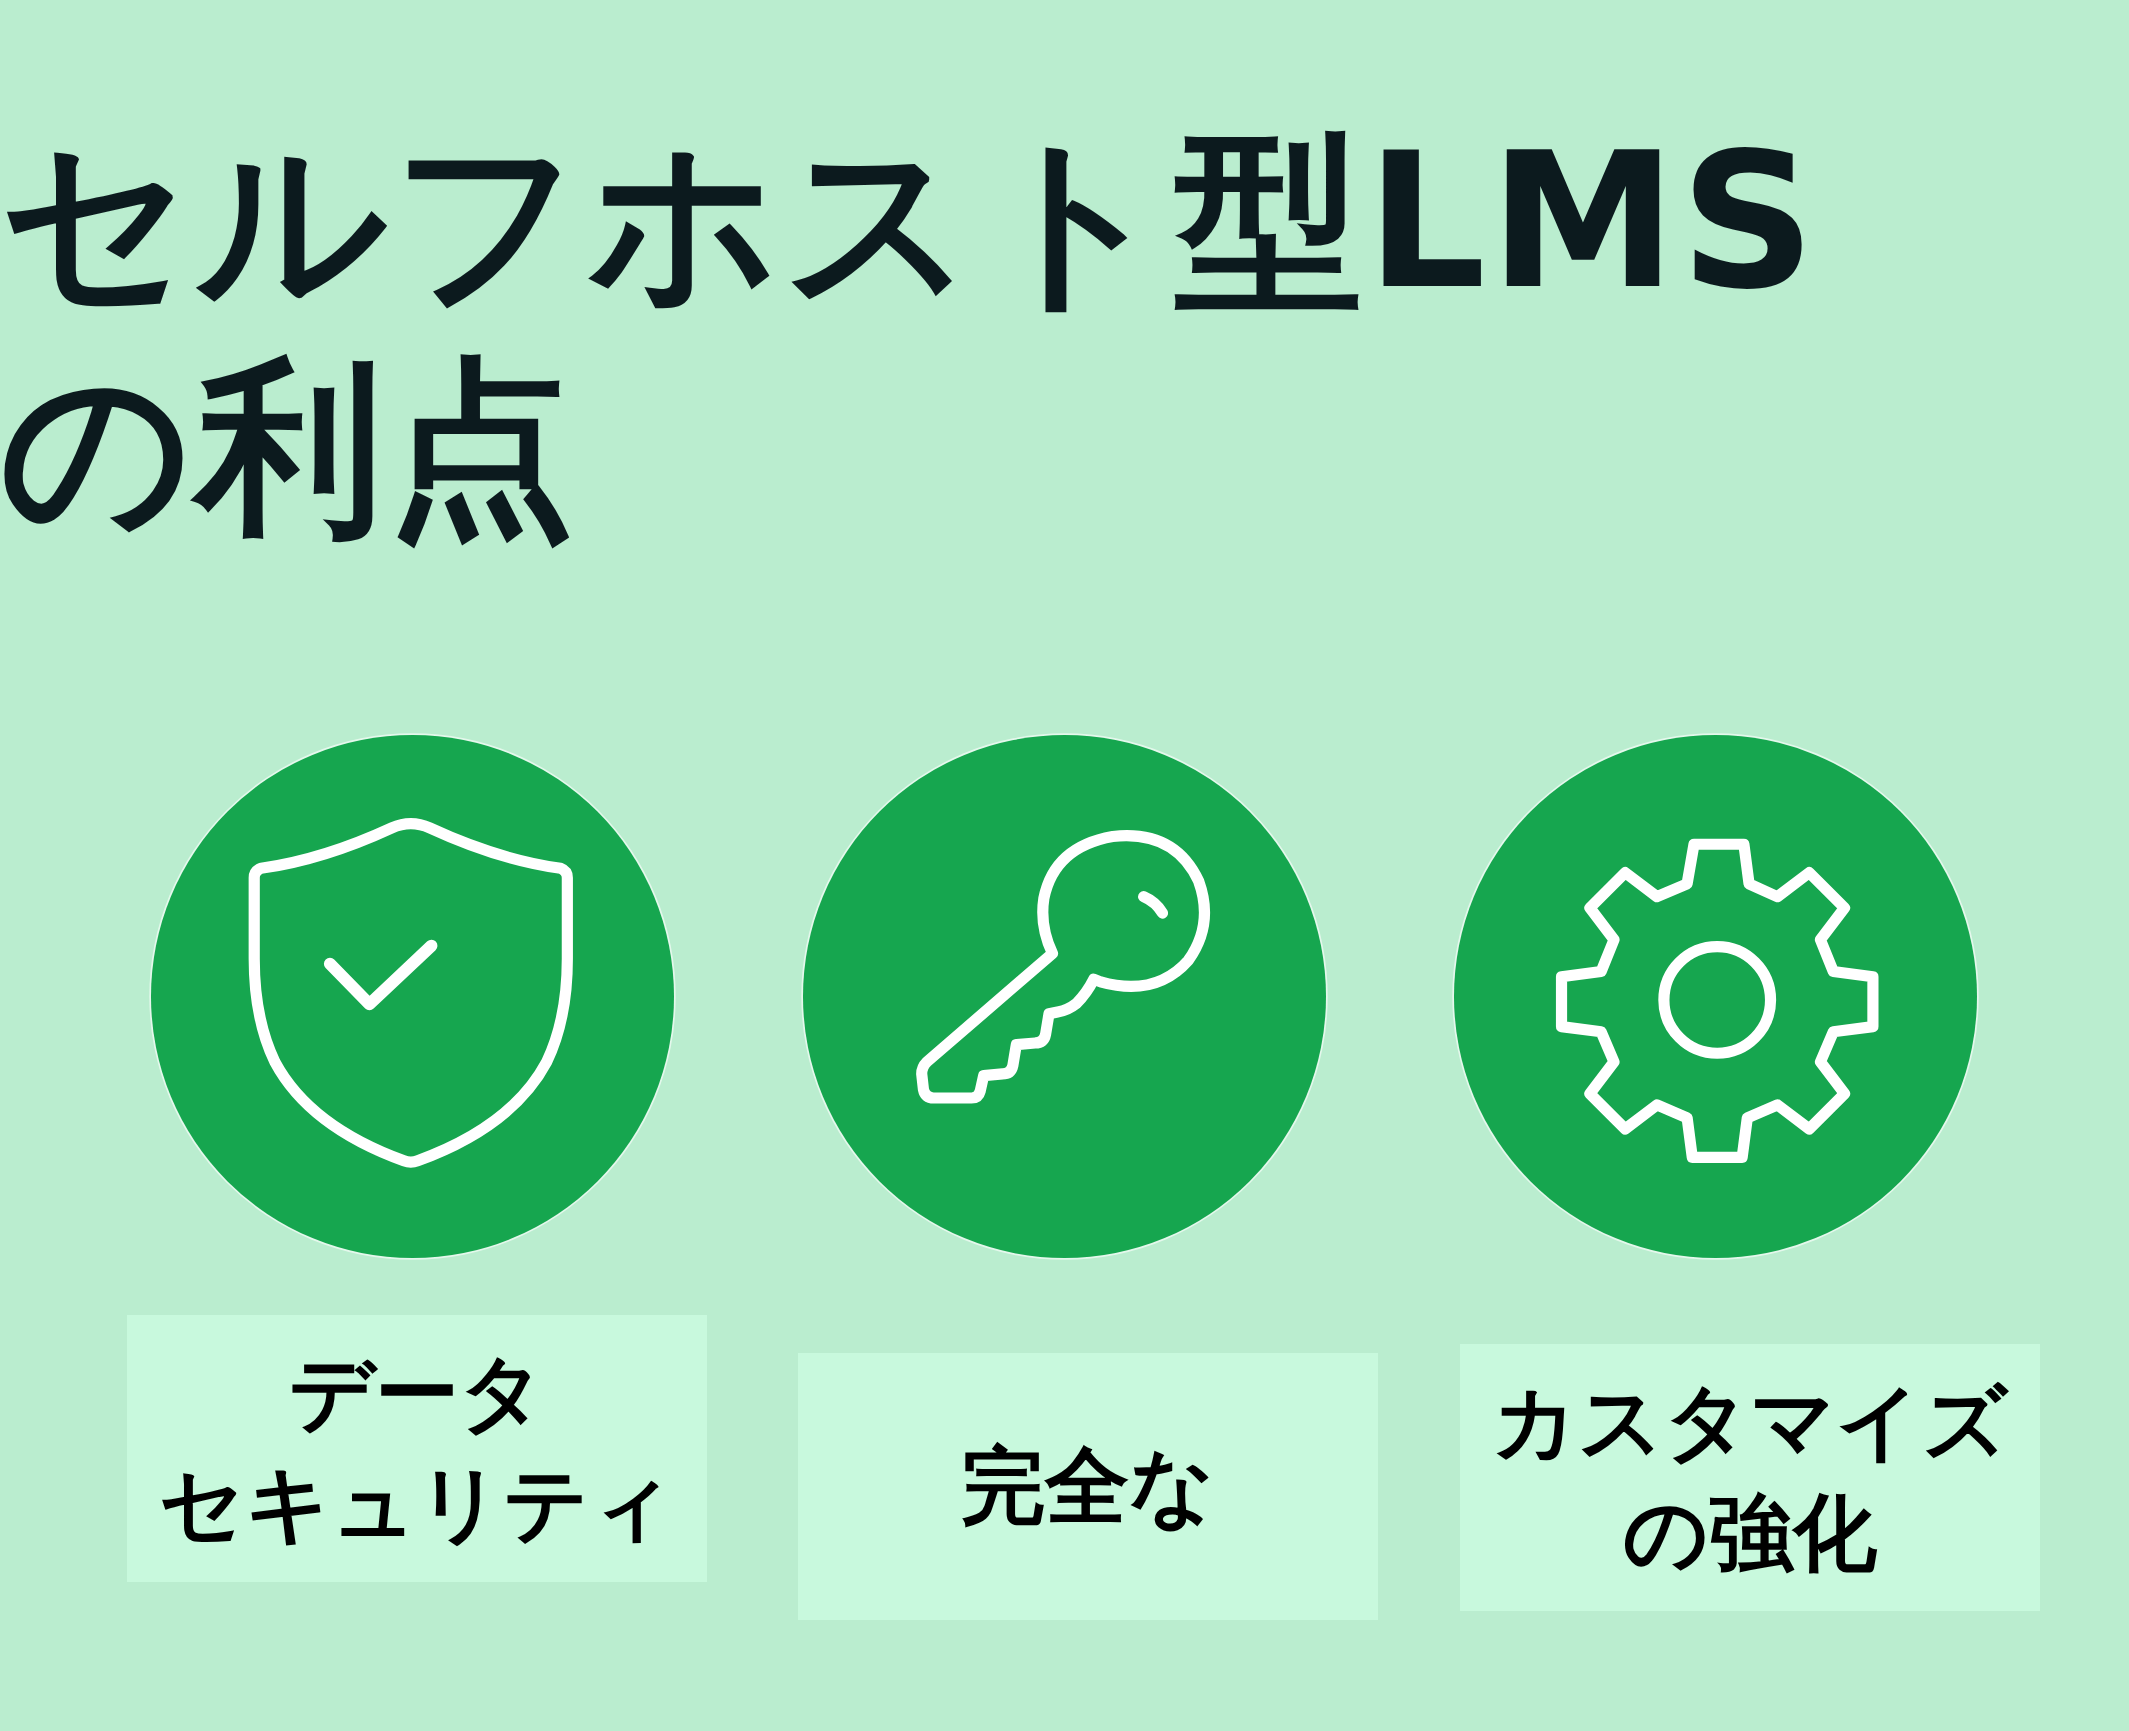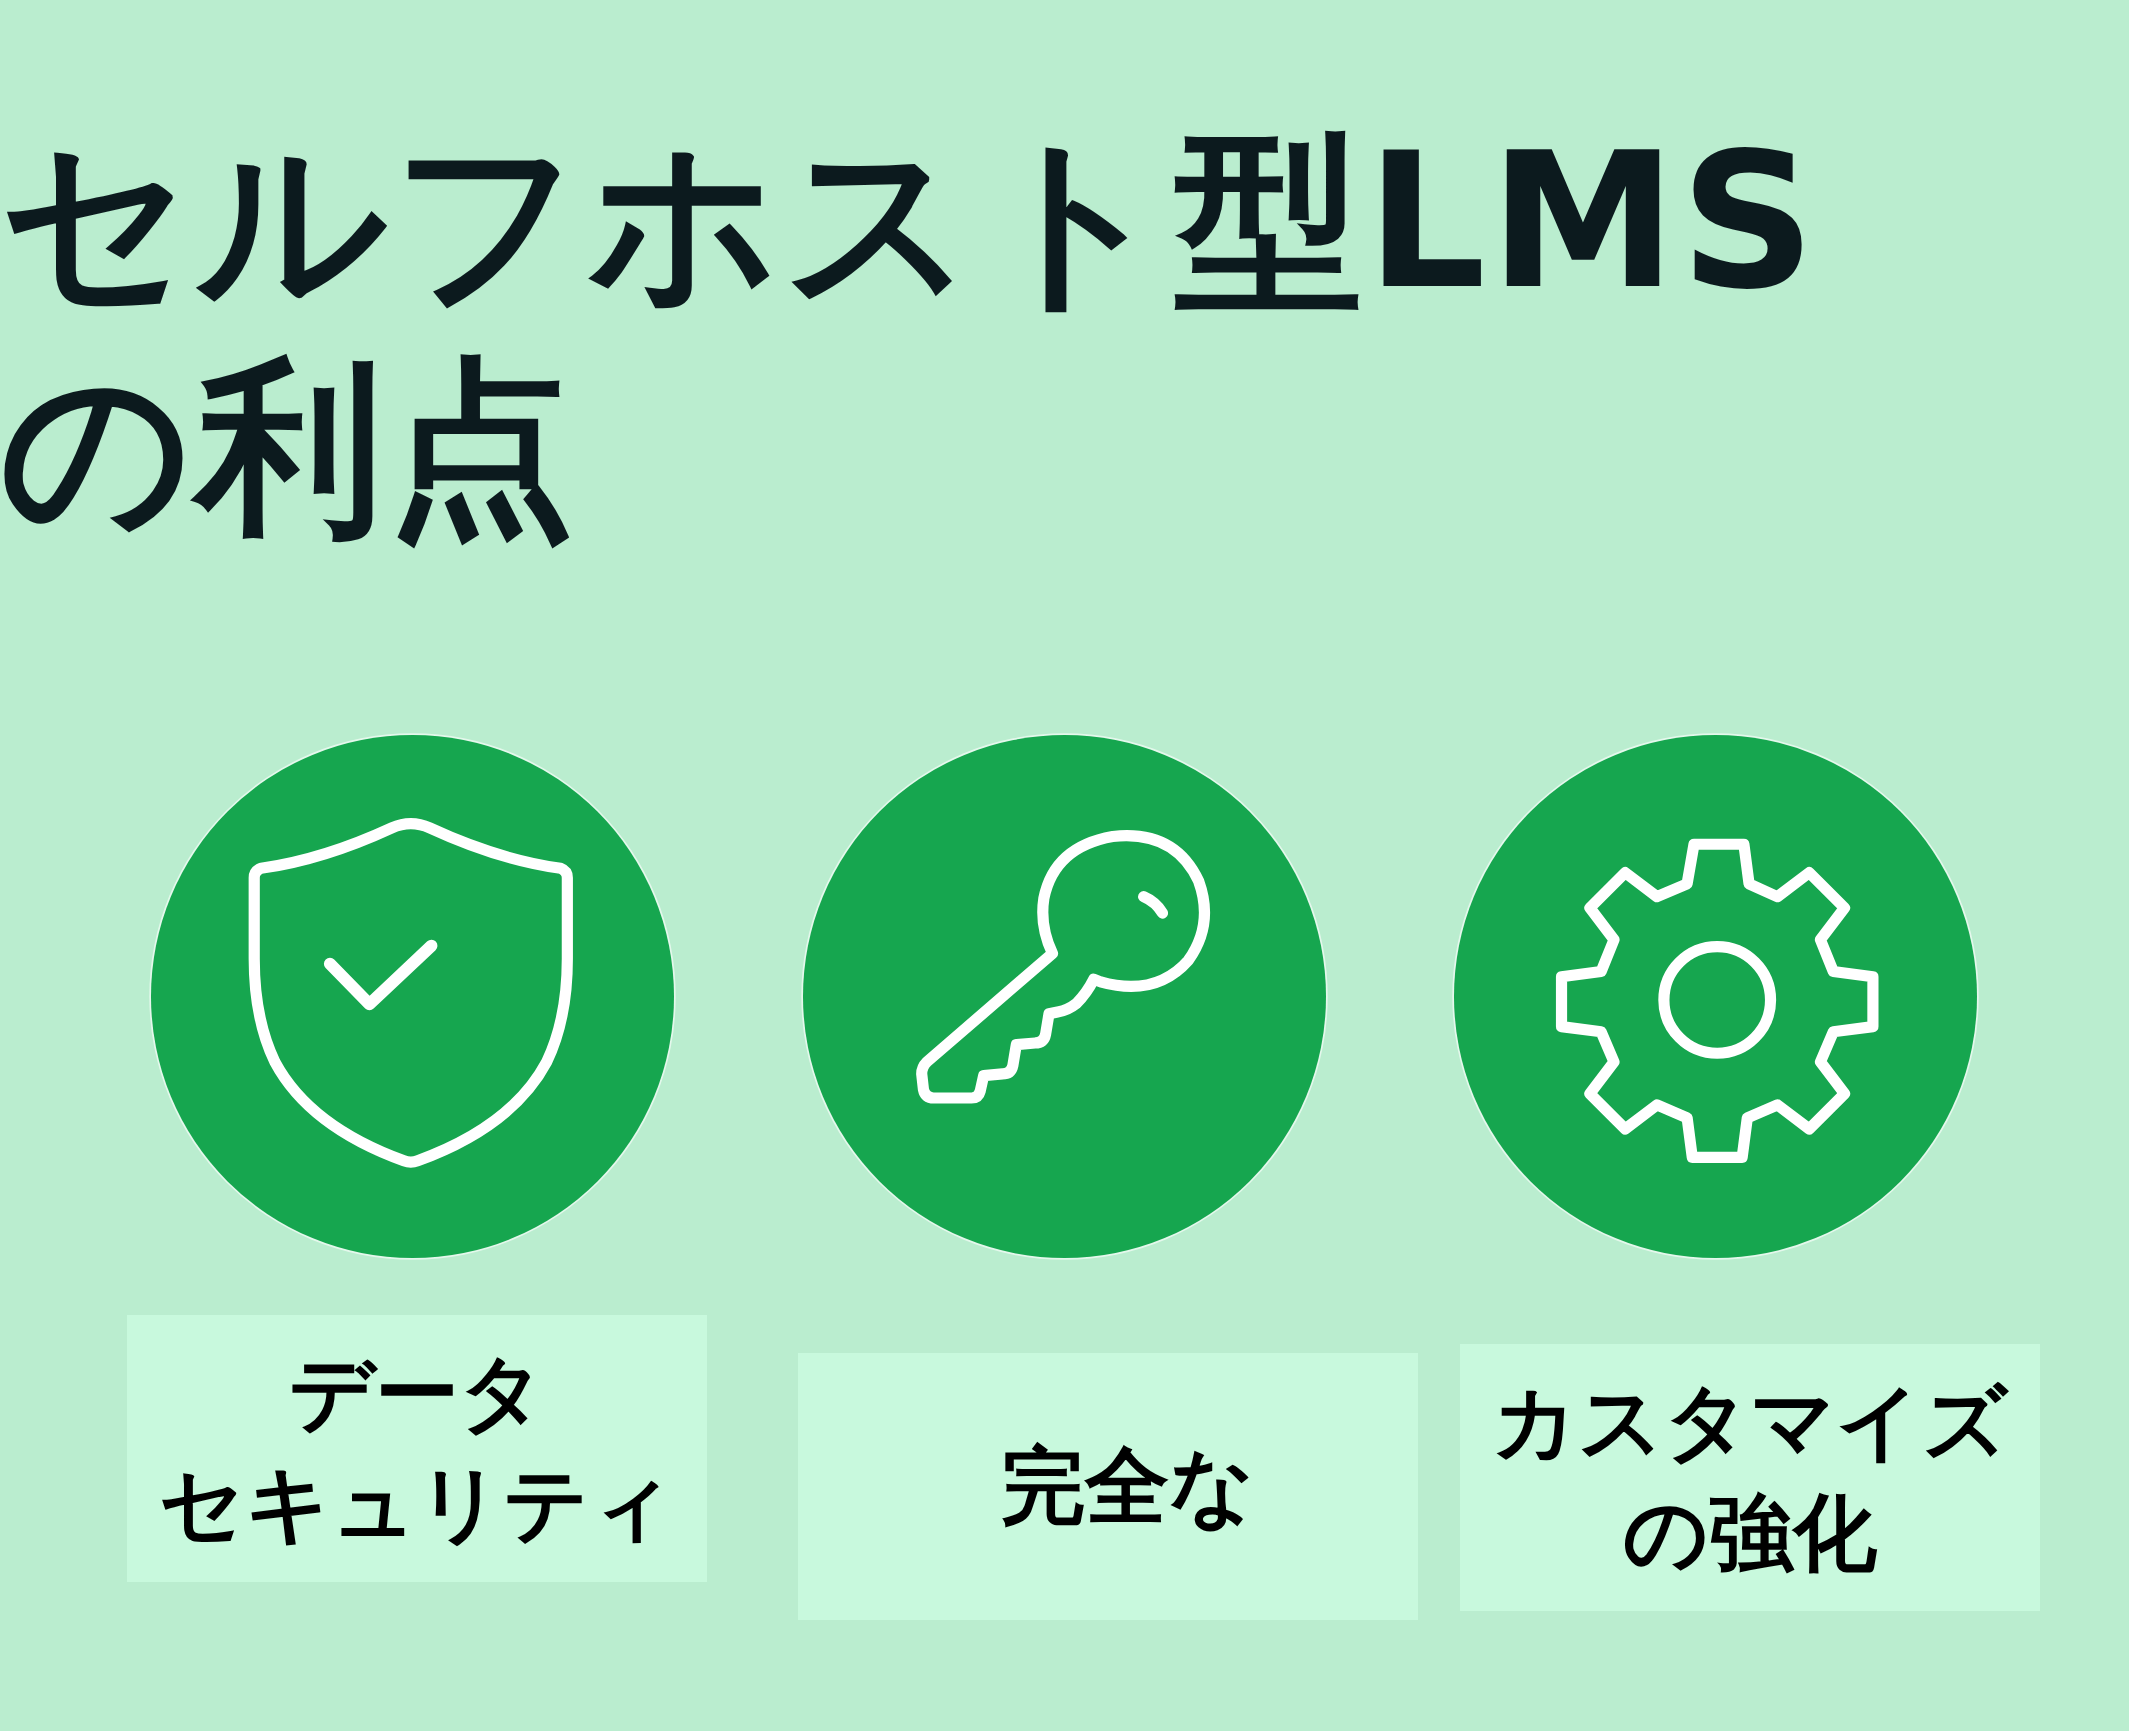--- a/index.html
+++ b/index.html
@@ -27,21 +27,21 @@
   .c2 { left: 803px; top: 735px; }
   .c3 { left: 1454px; top: 735px; }
   .card {
     position: absolute; width: 580px; height: 267px;
     background: #C8F9DD;
     display: flex; flex-direction: column; align-items: center; justify-content: center;
     font-weight: bold; font-size: 84px; line-height: 1.32; color: #000;
     text-align: center;
   }
   .k1 { left: 127px; top: 1315px; }
-  .k2 { left: 798px; top: 1353px; padding-left: 40px; }
+  .k2 { left: 798px; top: 1353px; }
   .k3 { left: 1460px; top: 1344px; }
   .card span { display: block; white-space: nowrap; }
 </style>
 </head>
 <body>
 
 <div class="title title-1">セルフホスト型LMS</div>
 <div class="title title-2">の利点</div>
 
 <div class="circle c1">

